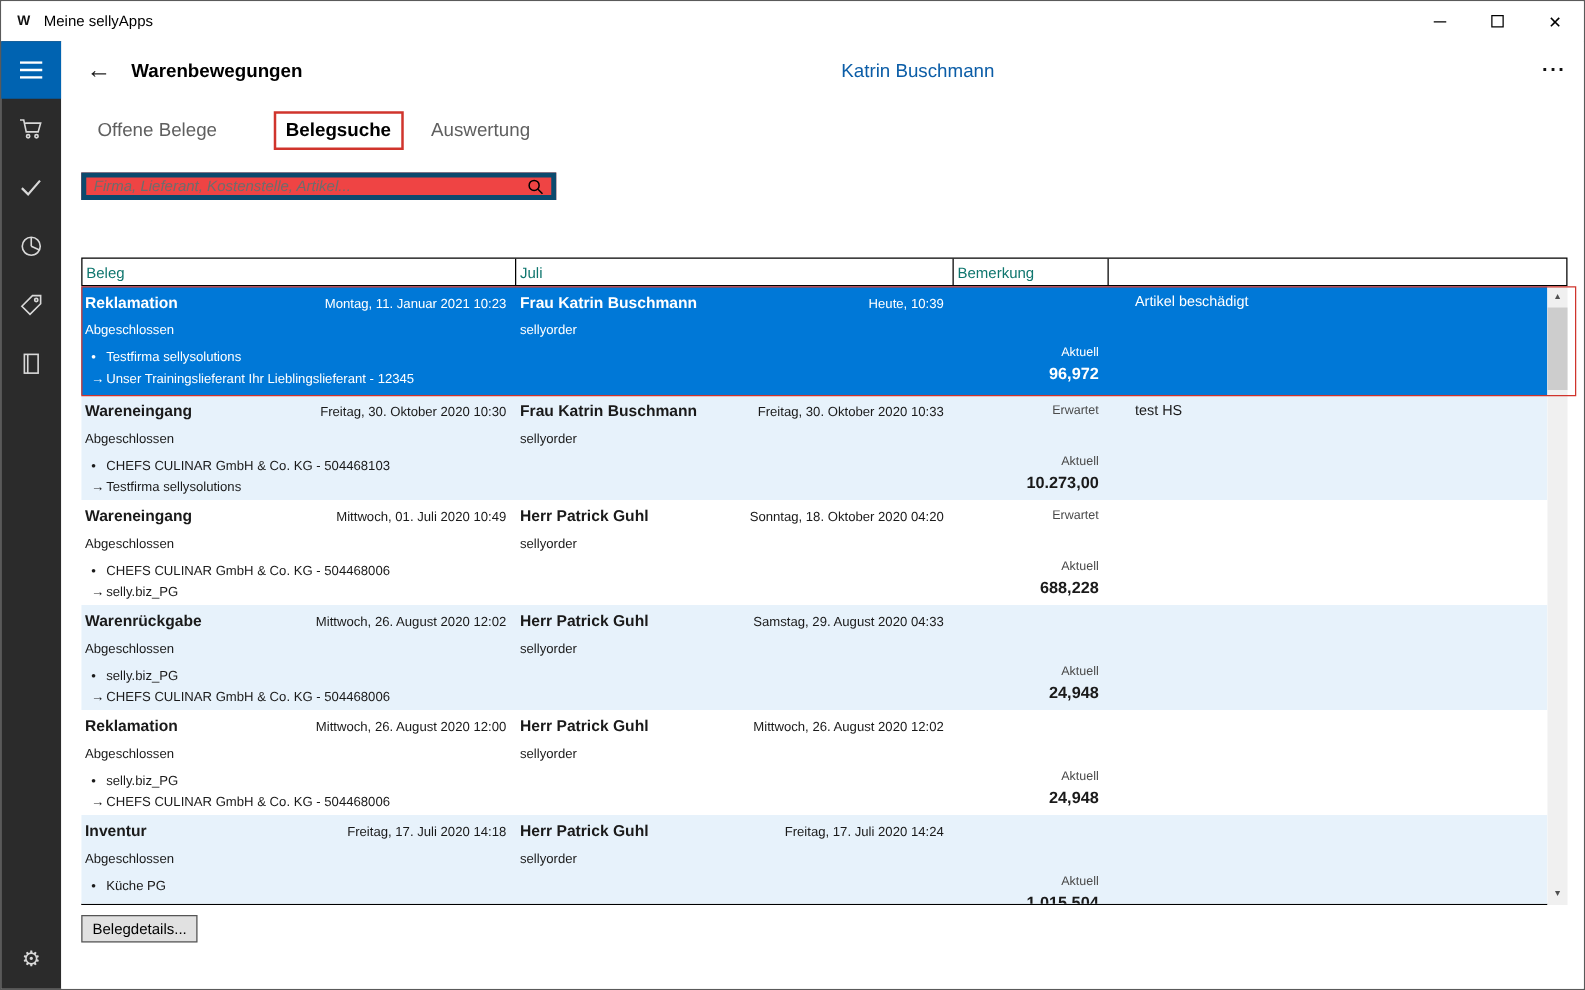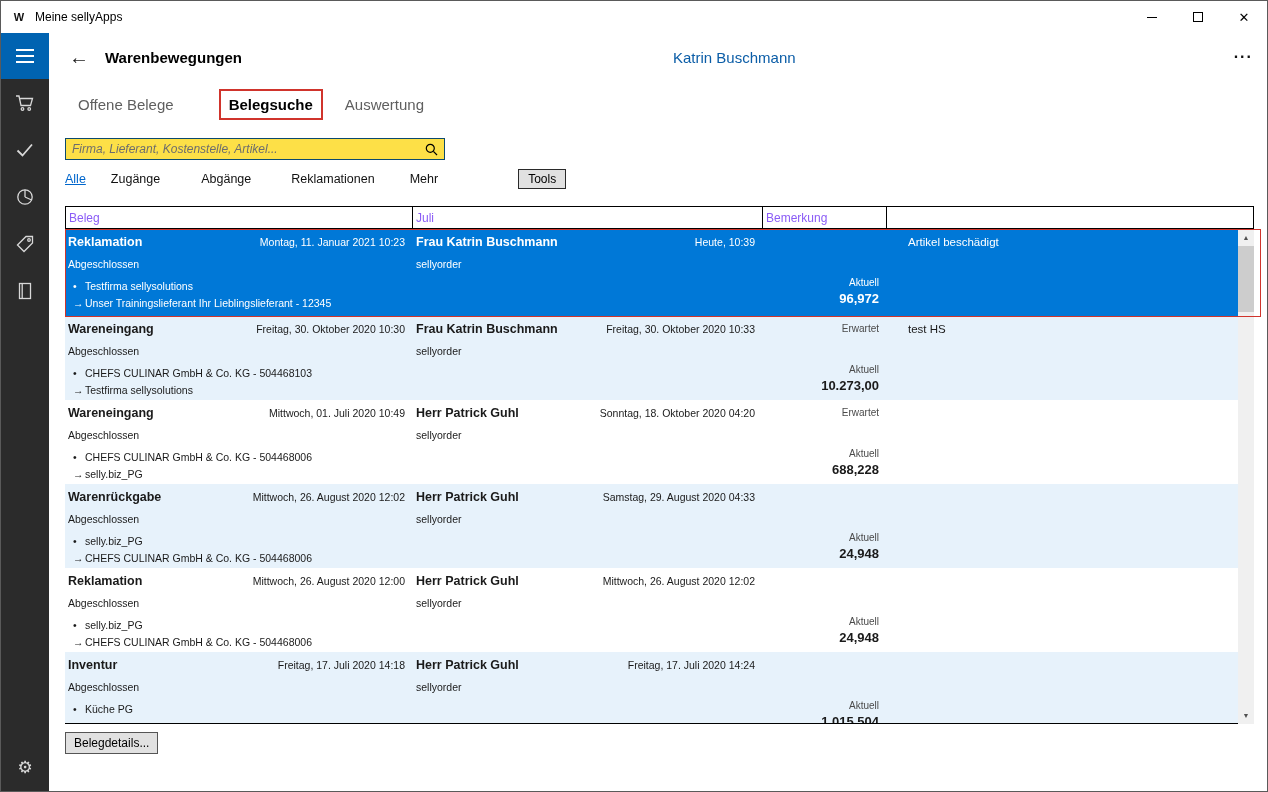--- a/index.html
+++ b/index.html
@@ -33,36 +33,36 @@
   .page-title { position:absolute; left:56px; top:50%; transform:translateY(-50%); font-size:15px; font-weight:bold; color:#000; }
   .user-name  { position:absolute; left:624px; top:50%; transform:translateY(-50%); font-size:15px; color:var(--user-blue,#0b5da7); }
   .more-menu  { position:absolute; right:14px; top:42%; transform:translateY(-50%); font-size:16px; font-weight:bold; letter-spacing:2px; color:#111; }
 
   
   .tabs { position:absolute; top:56px; left:29px; display:flex; align-items:center; }
   .tab { font-size:15px; color:#5f5f5f; margin-right:21px; padding:5px 0; cursor:default; }
   .tab.selected { color:#000; font-weight:bold; border:2px solid var(--annotation-red,#d0342c); padding:5px 8px; margin-right:22px;margin-left:24px; }
 
   
-  .searchbar { position:absolute; top:105px; left:16px; width:380px; height:22px; border:1px solid #0c4a6e;
-               display:flex; align-items:center; padding:0 6px; background:#fde047; }
+  .searchbar { position:absolute; top:105px; left:16px; width:380px; height:22px; border:4px solid #0c4a6e;
+               display:flex; align-items:center; padding:0 6px; background:#ef4444; }
   .searchbar input { flex:1; border:none; outline:none; font-size:12px; font-family:"Liberation Sans",sans-serif; background:transparent; color:#222; }
   .searchbar input::placeholder { font-style:italic; color:#6d6d6d; }
   .search-ic { flex:0 0 auto; margin-left:4px; }
 
   
   .filters { position:absolute; top:136px; left:16px; height:20px; display:flex; align-items:center; font-size:12.5px; color:#111; }
   .filter { cursor:default; }
   .filter.active { color:var(--link-blue,#0066cc); text-decoration:underline; }
   .f1{margin-left:0} .f2{margin-left:25px} .f3{margin-left:41px} .f4{margin-left:40px} .f5{margin-left:35px}
   .tools-btn { margin-left:80px; font-size:12px; padding:2px 9px; background:#e1e1e1; border:1px solid #2a2a2a; color:#000; }
 
   
   .table { position:absolute; top:173px; left:16px; width:1189px; }
-  .thead { display:grid; grid-template-columns:347px 350px 124px 351px 15px; height:23px; border:1px solid #000; font-size:12px; color:#8b5cf6; background:#fff; }
+  .thead { display:grid; grid-template-columns:347px 350px 124px 351px 15px; height:23px; border:1px solid #000; font-size:12px; color:#0f766e; background:#fff; }
   .th { display:flex; align-items:center; padding-left:3px; border-right:1px solid #000; }
   .th.spacer { border-right:none; }
   .tbody { width:1173px; height:495px; overflow:hidden; position:relative; border-bottom:1px solid #000; background:#fff; }
 
   .row { position:relative; display:grid; grid-template-columns:348px 350px 124px 351px; height:84px; background:#fff; color:#1a1a1a; }
   .row.alt { background:var(--alt-row,#e7f2fb); }
   .row.selected { background:var(--accent-blue,#0078d7); color:#fff; height:87px; }
   .cell { position:relative; }
   .l1 { position:absolute; top:6px; left:3px; right:8px; display:flex; justify-content:space-between; align-items:baseline; }
   .rtype { font-weight:bold; font-size:12.5px; white-space:nowrap; }
@@ -172,28 +172,20 @@
       </div>
 
       <div class="searchbar">
         <input type="text" placeholder="Firma, Lieferant, Kostenstelle, Artikel..." style="">
         <svg class="ic search-ic" width="13" height="13" viewBox="0 0 13 13" fill="none" stroke="#000" stroke-width="1.2">
           <circle cx="5.3" cy="5.3" r="4"></circle>
             <line x1="8.4" y1="8.4" x2="12" y2="12"></line>
         </svg>
       </div>
 
-      <div class="filters">
-        <span class="filter active f1">Alle</span>
-        <span class="filter f2">Zugänge</span>
-        <span class="filter f3">Abgänge</span>
-        <span class="filter f4">Reklamationen</span>
-        <span class="filter f5">Mehr</span>
-        <button class="tools-btn">Tools</button>
-      </div>
 
       <div class="table">
         <div class="thead">
           <div class="th">Beleg</div>
           <div class="th">Juli</div>
           <div class="th">Bemerkung</div>
           <div class="th spacer"></div>
         </div>
         <div class="tbody">
   <div class="row selected">

